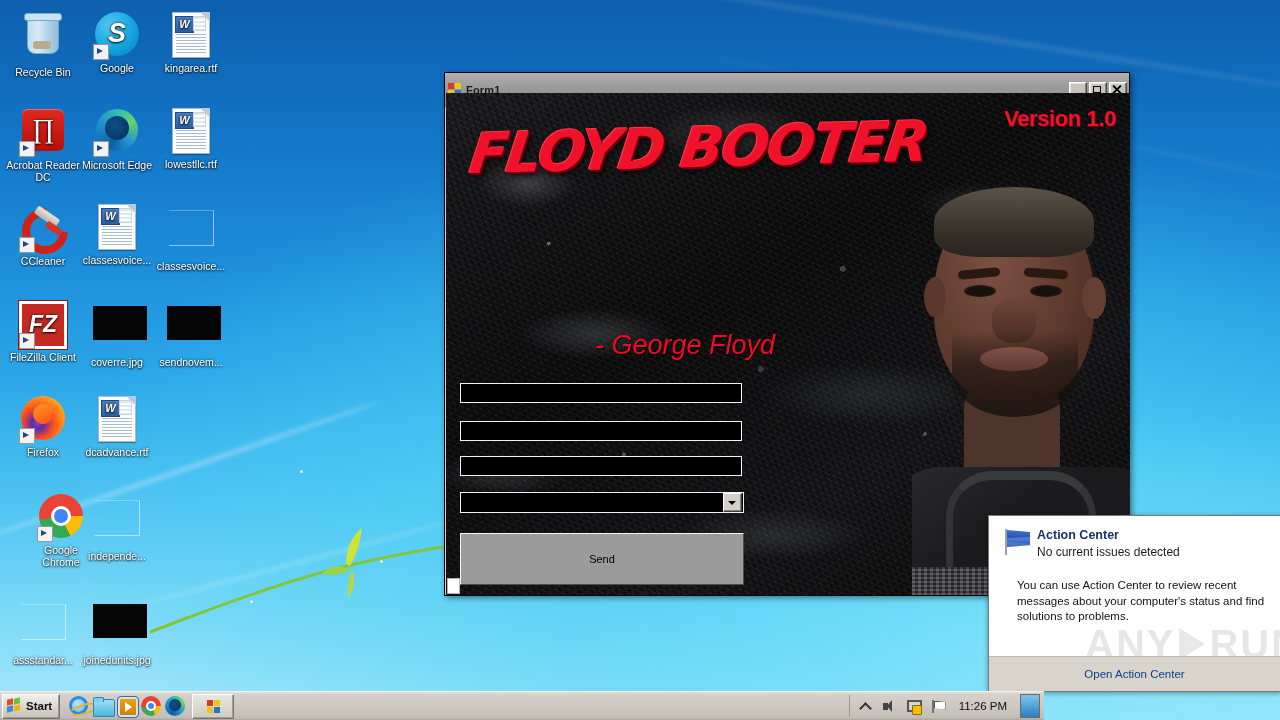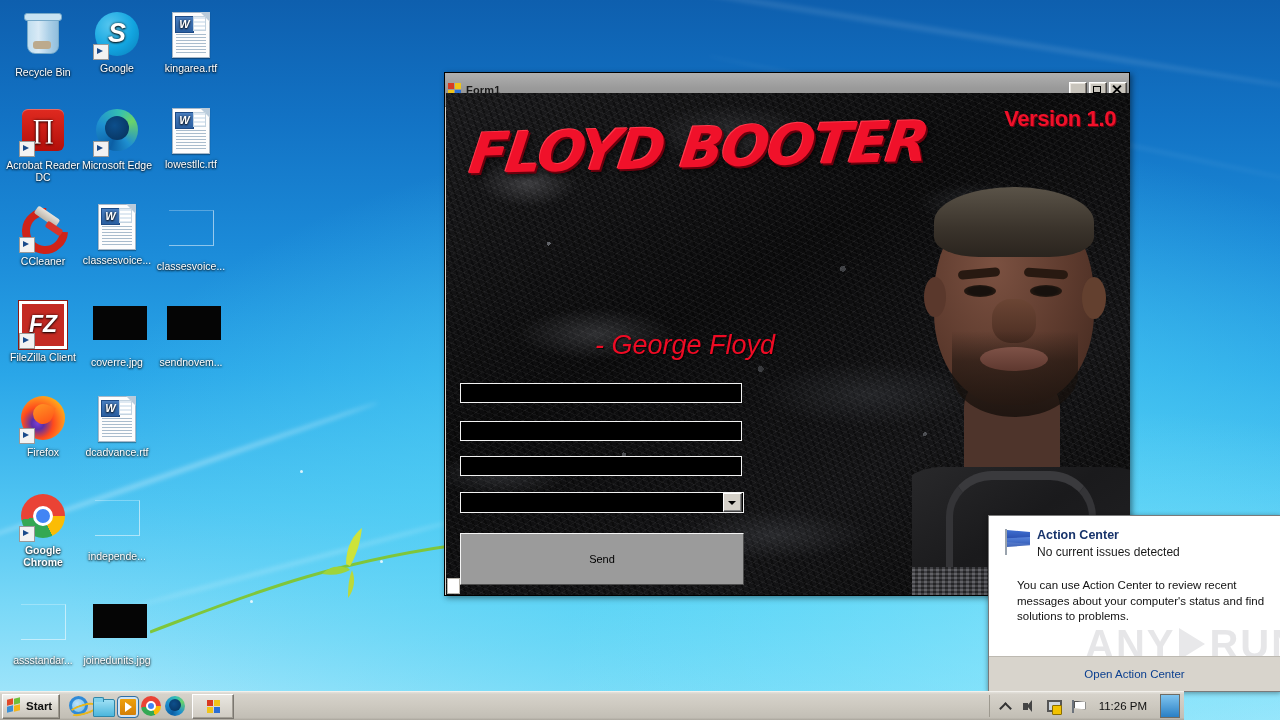--- a/index.html
+++ b/index.html
@@ -296,21 +296,21 @@
     color:rgba(140,140,150,.22);font-size:40px;font-weight:bold;letter-spacing:2px;
     display:flex;align-items:center;gap:4px;pointer-events:none;
   }
   #watermark .tri{
     width:0;height:0;border-left:26px solid rgba(140,140,150,.20);
     border-top:16px solid transparent;border-bottom:16px solid transparent;
   }
 
   
   #taskbar{
-    position:absolute;left:0;bottom:0;width:1184px;height:28px;
+    position:absolute;left:0;bottom:0;width:1044px;height:28px;
     background:linear-gradient(to bottom,#e4e2dc 0%,#d6d2ca 8%,#cdc9c0 50%,#c2beb5 92%,#a9a59c 100%);
     border-top:1px solid #f2f0ec;
     display:flex;align-items:center;
   }
   #start-btn{
     margin-left:2px;height:23px;display:flex;align-items:center;gap:3px;padding:0 7px 0 4px;
     background:linear-gradient(to bottom,#f3f1ed,#d9d5cd 55%,#c6c2b9);
     border:1px solid #fff;border-right-color:#77736b;border-bottom-color:#77736b;
     box-shadow:inset -1px -1px 0 #9d998f;cursor:default;
   }
@@ -535,21 +535,21 @@
             <i></i>
             <i></i>
             <i></i>
             <i></i>
             <i></i>
           </span>
         </div>
       </div>
       <span class="lbl">dcadvance.rtf</span>
     </div>
-    <div class="dicon" style="left: 6px; top: 488px; font-weight: bold;">
+    <div class="dicon" style="left: 24px; top: 488px;">
       <div class="glyph">
         <div class="ic-chrome"></div>
         <span class="shortcut-arrow"></span>
       </div>
       <span class="lbl">Google Chrome</span>
     </div>
     <div class="dicon" style="left: 80px; top: 488px;">
       <div class="glyph">
         <div class="ic-blank"></div>
       </div>

